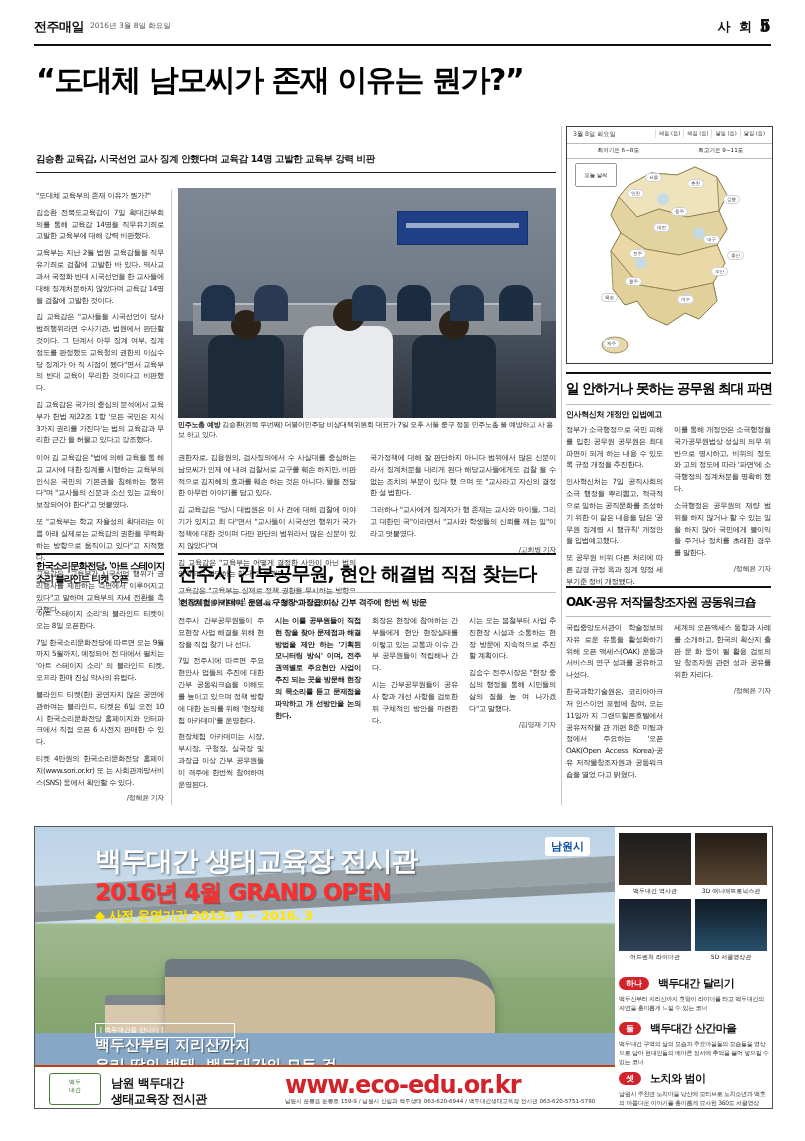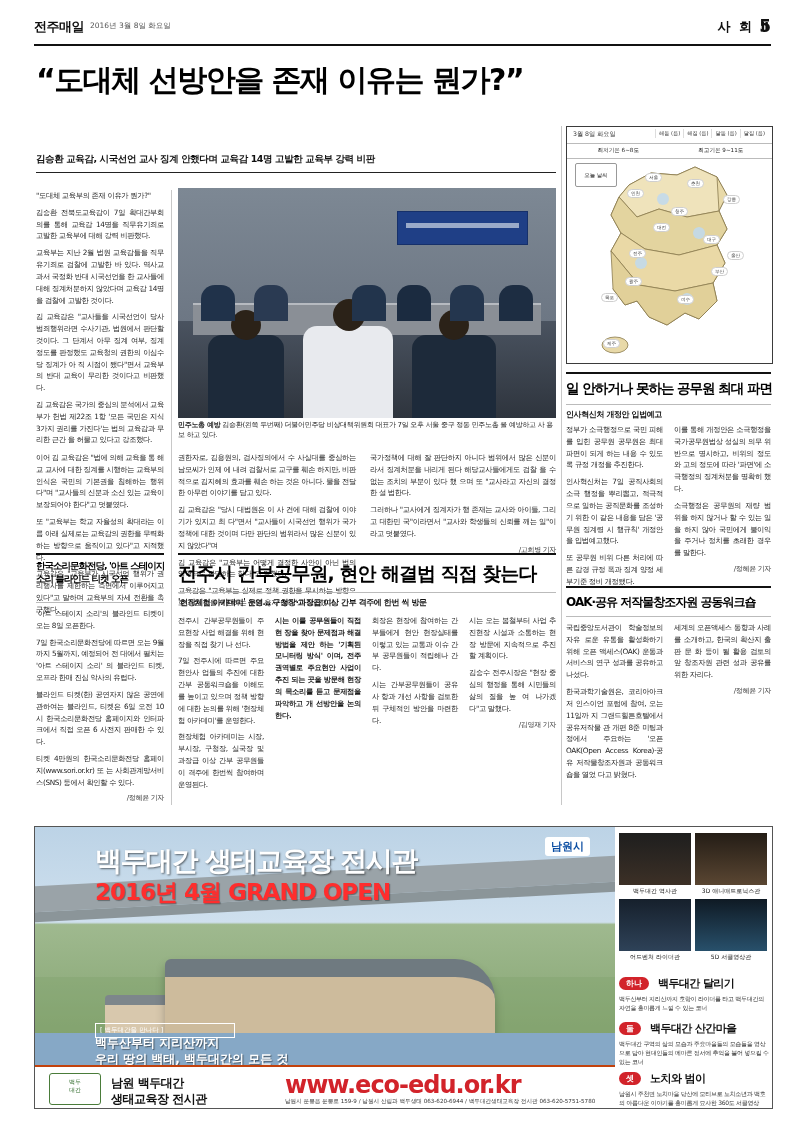--- a/index.html
+++ b/index.html
@@ -66,21 +66,21 @@
   .ad-bldg{position:absolute;left:130px;top:132px;width:330px;height:78px;background:#cdbb9c;border-top:18px solid #6f7a80;border-radius:6px 40px 4px 4px;box-shadow:0 6px 10px rgba(0,0,0,.25);}
   .ad-bldg2{position:absolute;left:70px;top:168px;width:180px;height:44px;background:#d8c8ad;border-top:10px solid #7d868b;border-radius:4px;}
   .ad-water{position:absolute;left:0;top:206px;width:100%;height:32px;background:#86a8c6;}
   .ad-grass{position:absolute;left:0;top:150px;width:100%;height:60px;background:#7fa06a;opacity:.35;}
   .ad-title1{position:absolute;left:60px;top:16px;font-size:27px;font-weight:bold;color:#ffffff;letter-spacing:-1.5px;text-shadow:1px 1px 2px rgba(0,0,0,.55);}
   .ad-title2{position:absolute;left:60px;top:50px;font-size:23px;font-weight:bold;color:#ff2d2d;letter-spacing:-1px;text-shadow:1px 1px 1px rgba(0,0,0,.35);}
   .ad-title3{position:absolute;left:60px;top:80px;font-size:13px;font-weight:bold;color:#ffffff;letter-spacing:-0.5px;}
   .ad-title3 span{color:#ffe600;}
   .ad-badge{position:absolute;left:510px;top:10px;font-size:11px;font-weight:bold;color:#0a4da2;background:#fff;border-radius:3px;padding:2px 6px;}
   .ad-chip{position:absolute;left:60px;top:196px;width:130px;border:1px solid #fff;color:#fff;font-size:6.5px;padding:2px 4px;}
-  .ad-chip2{position:absolute;left:60px;top:208px;color:#fff;font-size:12px;font-weight:bold;line-height:1.35;text-shadow:1px 1px 1px rgba(0,0,0,.5);}
+  .ad-chip2{position:absolute;left:60px;top:208px;color:#fff;font-size:15px;font-weight:bold;line-height:1.35;text-shadow:1px 1px 1px rgba(0,0,0,.5);}
   .ad-bottom{position:absolute;left:0;top:238px;width:580px;height:43px;background:#fff;border-top:2px solid #c2410c;}
   .ad-logo{position:absolute;left:14px;top:6px;width:52px;height:32px;border:1px solid #4a7c3a;border-radius:3px;color:#2f6b2a;font-size:6px;text-align:center;line-height:1.25;padding-top:4px;box-sizing:border-box;}
   .ad-logotext{position:absolute;left:76px;top:8px;font-size:12px;font-weight:bold;color:#111;line-height:1.35;letter-spacing:-0.5px;}
   .ad-url{position:absolute;left:250px;top:4px;font-size:24px;font-weight:bold;color:#d2232a;letter-spacing:-1px;}
   .ad-addr{position:absolute;left:250px;top:31px;font-size:5.6px;color:#333;}
   .ad-right{position:absolute;left:580px;top:0;width:157px;height:281px;background:#fff;}
   .thumb{position:absolute;width:72px;height:52px;background:#2a2a2a;overflow:hidden;}
   .thumb-cap{position:absolute;width:72px;font-size:6px;color:#222;text-align:center;}
   .num-row{position:absolute;left:4px;width:150px;}
   .num-badge{display:inline-block;background:#d2232a;color:#fff;font-size:8px;font-weight:bold;border-radius:9px;padding:1px 7px;vertical-align:middle;}
@@ -93,21 +93,21 @@
 <div class="page">
 
   <div class="masthead">
     <div class="mast-title">전주매일</div>
     <div class="mast-date">2016년 3월 8일 화요일</div>
     <div class="mast-center">사 회 Ⅱ</div>
     <div class="mast-page">5</div>
   </div>
   <div class="rule-top"></div>
 
-  <div class="headline">“도대체 선방안을 존재 이유는 뭔가?”</div>
+  <div class="headline">“도대체 남모씨가 존재 이유는 뭔가?”</div>
   <div class="subhead">김승환 교육감, 시국선언 교사 징계 안했다며 교육감 14명 고발한 교육부 강력 비판</div>
   <div class="rule-sub"></div>
 
   <div class="photo">
     <div class="ph-wall"></div>
     <div class="ph-banner"></div>
     <div class="ph-floor"></div>
     <div class="ph-table"></div>
 
     <div class="ph-p" style="left:8%;width:20%;height:36%;background:#1d2a3a;"></div>
@@ -264,20 +264,24 @@
   <div class="ad">
     <div class="ad-photo">
       <div class="ad-road"></div>
       <div class="ad-road2"></div>
       <div class="ad-grass"></div>
       <div class="ad-bldg2"></div>
       <div class="ad-bldg"></div>
       <div class="ad-water"></div>
       <div class="ad-title1">백두대간 생태교육장 전시관</div>
       <div class="ad-title2">2016년 4월 GRAND OPEN</div>
+      <div class="ad-title3">
+        <span>◆ 사전 운영기간</span>
+        <span>2015. 9 ~ 2016. 3</span>
+      </div>
       <div class="ad-badge">남원시</div>
       <div class="ad-chip">[ 백두대간을 만나다 ]</div>
       <div class="ad-chip2">
         <div>백두산부터 지리산까지</div>
         <div>우리 땅의 백태, 백두대간의 모든 것</div>
       </div>
     </div>
 
     <div class="ad-bottom">
       <div class="ad-logo">백두<br>대간</div>

